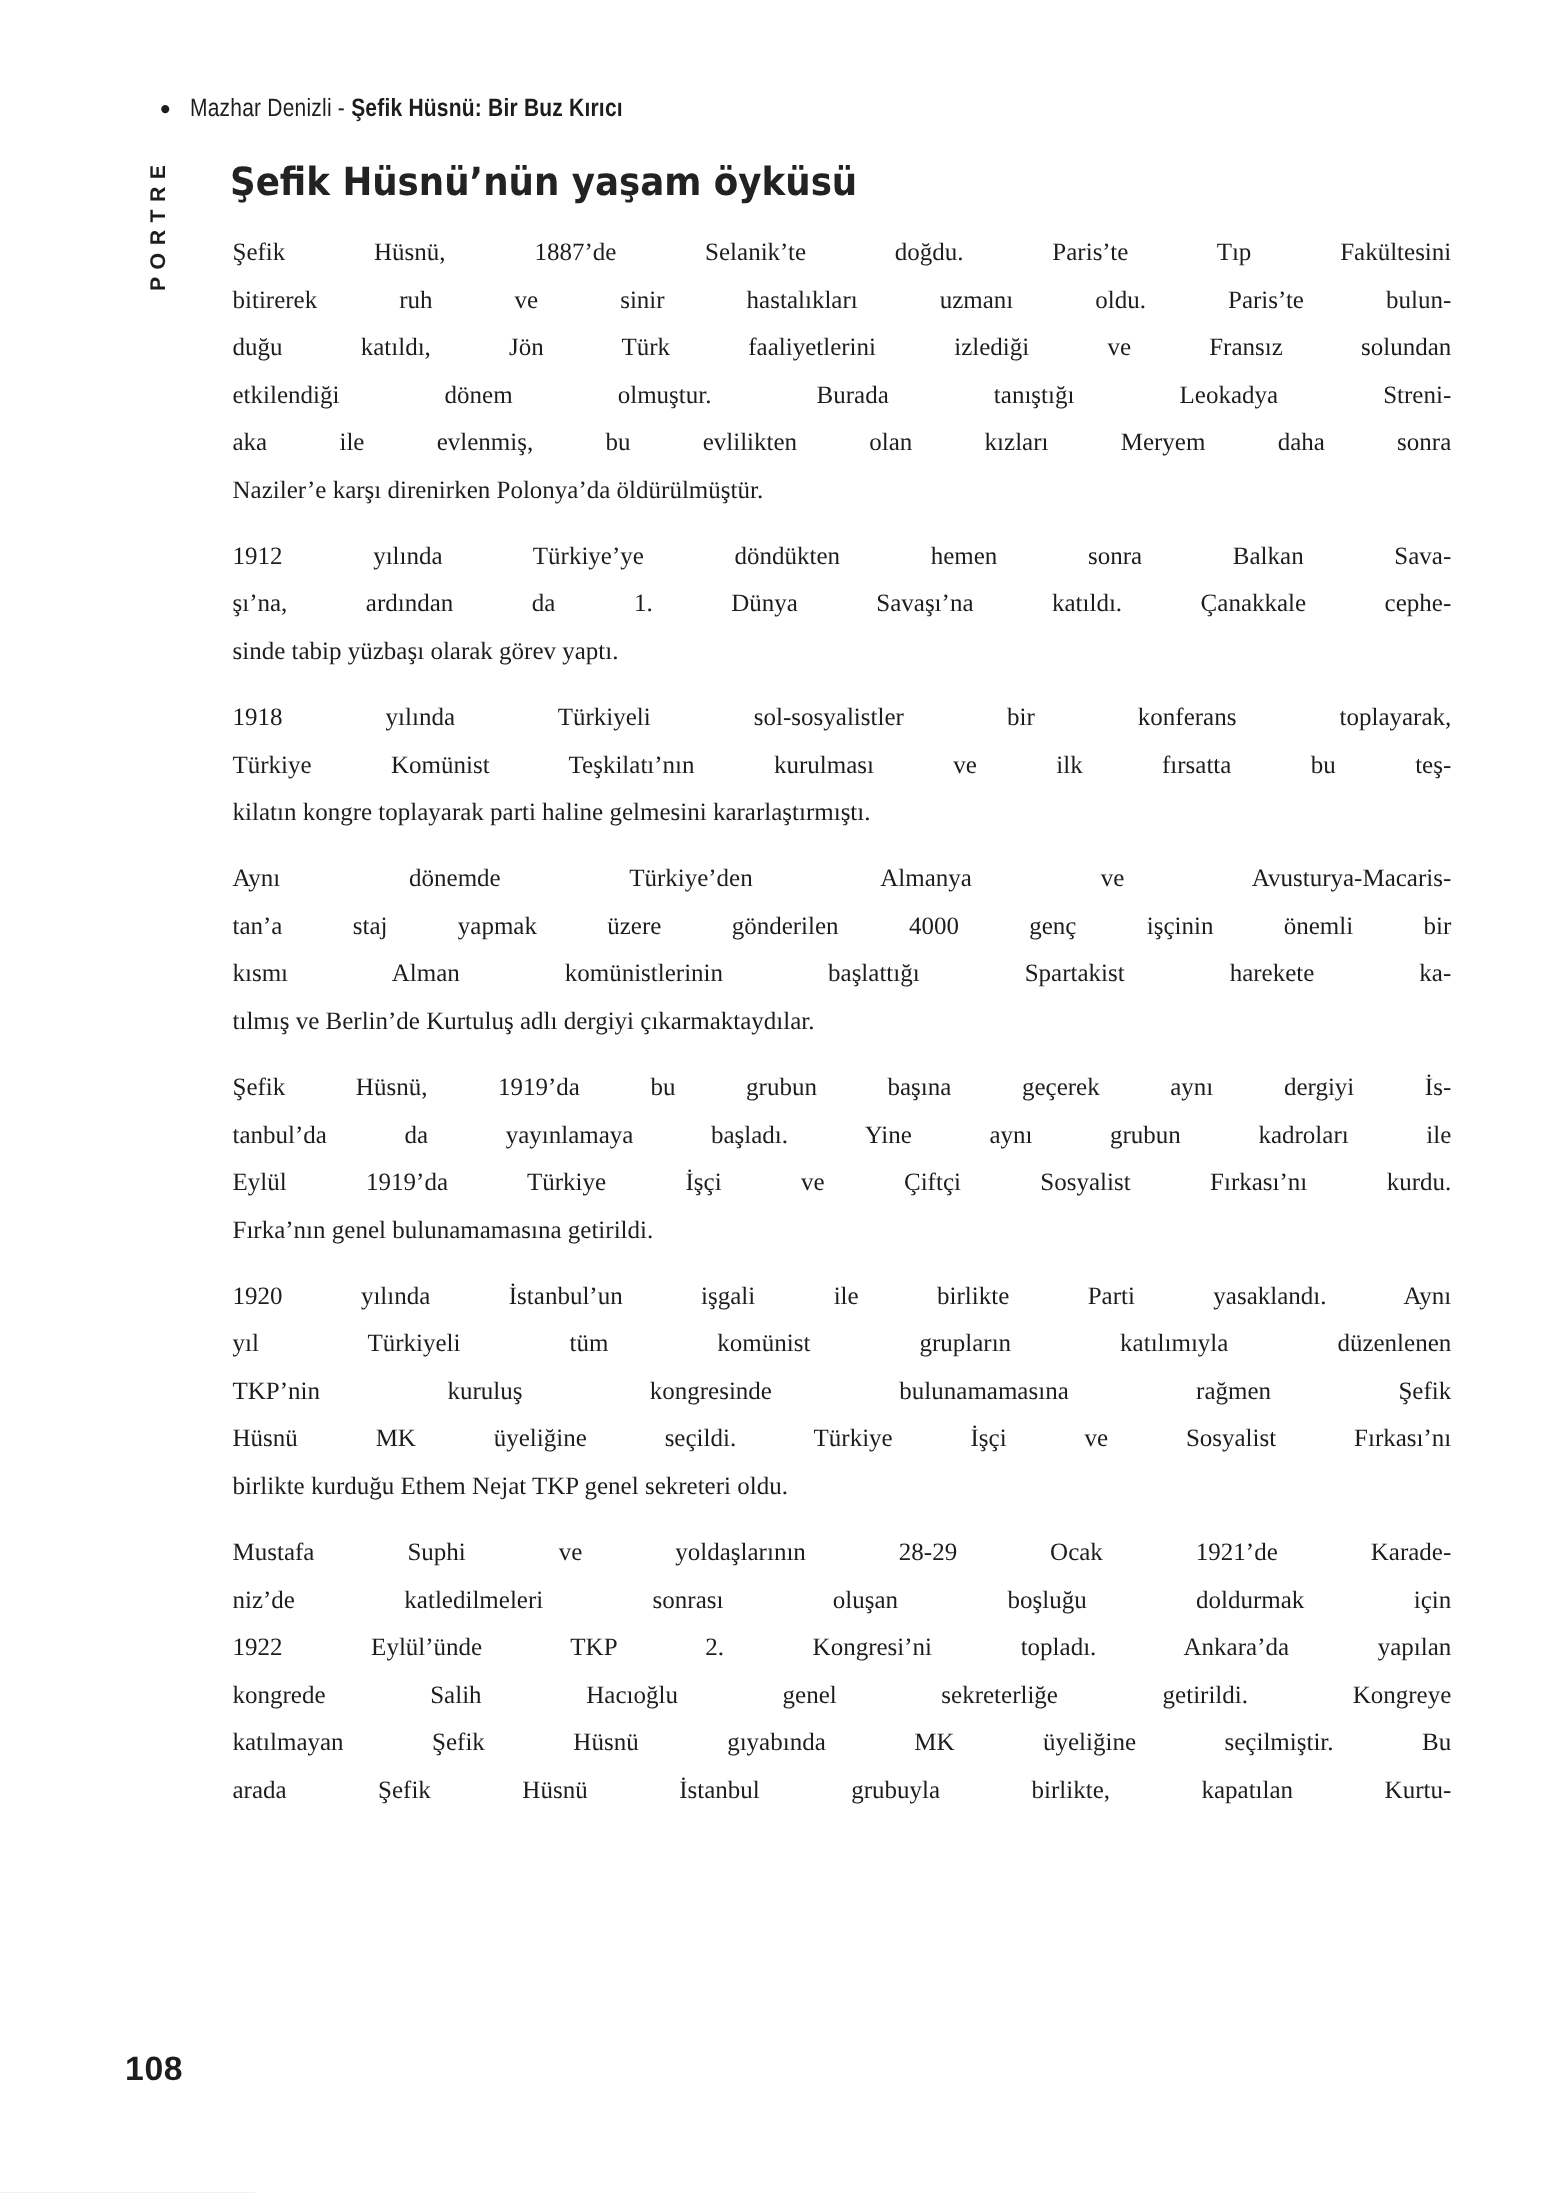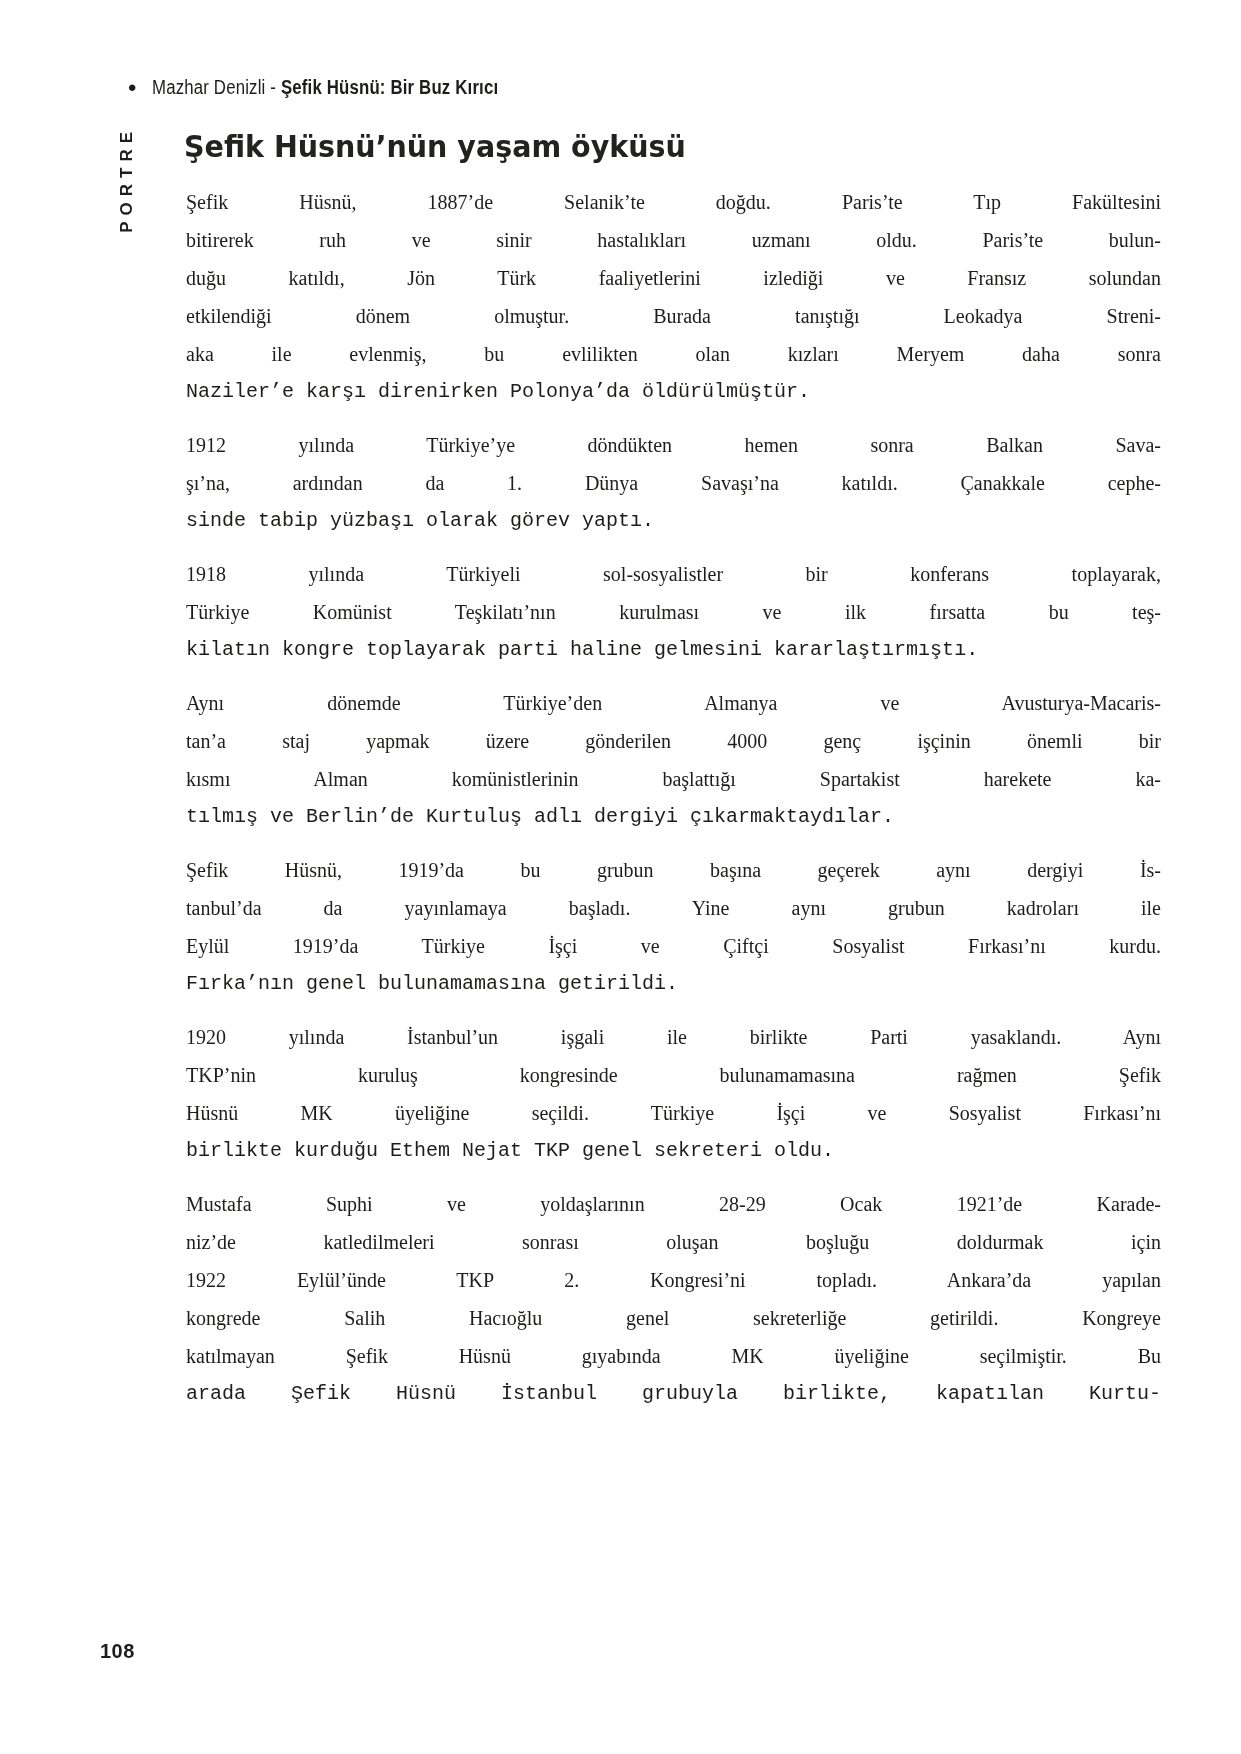--- a/index.html
+++ b/index.html
@@ -80,34 +80,33 @@
     margin: 0 0 15px 0;
     font-size: 20px;
     line-height: 38px;
   }
   .para .line {
     text-align: justify;
     text-align-last: justify;
   }
   .para .line:last-child {
     text-align-last: left;
-    font-family: Liberation Mono, monospace;
   }
   .para.continues .line:last-child {
     text-align-last: justify;
   }
 
   
   .page-number {
     position: absolute;
     left: 100px;
     top: 1640px;
     font-family: "Liberation Sans", sans-serif;
     font-weight: 700;
-    font-size: 20px;
+    font-size: 27px;
     letter-spacing: 0.5px;
     color: #1d1d1b;
   }
 </style>
 </head>
 <body>
 
 <div class="page">
 
   <div class="running-header">
@@ -147,20 +146,21 @@
         <div class="line">tılmış ve Berlin’de Kurtuluş adlı dergiyi çıkarmaktaydılar.</div>
       </div>
       <div class="para">
         <div class="line">Şefik Hüsnü, 1919’da bu grubun başına geçerek aynı dergiyi İs-</div>
         <div class="line">tanbul’da da yayınlamaya başladı. Yine aynı grubun kadroları ile</div>
         <div class="line">Eylül 1919’da Türkiye İşçi ve Çiftçi Sosyalist Fırkası’nı kurdu.</div>
         <div class="line">Fırka’nın genel bulunamamasına getirildi.</div>
       </div>
       <div class="para">
         <div class="line">1920 yılında İstanbul’un işgali ile birlikte Parti yasaklandı. Aynı</div>
+        <div class="line">yıl Türkiyeli tüm komünist grupların katılımıyla düzenlenen</div>
         <div class="line">TKP’nin kuruluş kongresinde bulunamamasına rağmen Şefik</div>
         <div class="line">Hüsnü MK üyeliğine seçildi. Türkiye İşçi ve Sosyalist Fırkası’nı</div>
         <div class="line">birlikte kurduğu Ethem Nejat TKP genel sekreteri oldu.</div>
       </div>
       <div class="para continues">
         <div class="line">Mustafa Suphi ve yoldaşlarının 28-29 Ocak 1921’de Karade-</div>
         <div class="line">niz’de katledilmeleri sonrası oluşan boşluğu doldurmak için</div>
         <div class="line">1922 Eylül’ünde TKP 2. Kongresi’ni topladı. Ankara’da yapılan</div>
         <div class="line">kongrede Salih Hacıoğlu genel sekreterliğe getirildi. Kongreye</div>
         <div class="line">katılmayan Şefik Hüsnü gıyabında MK üyeliğine seçilmiştir. Bu</div>

